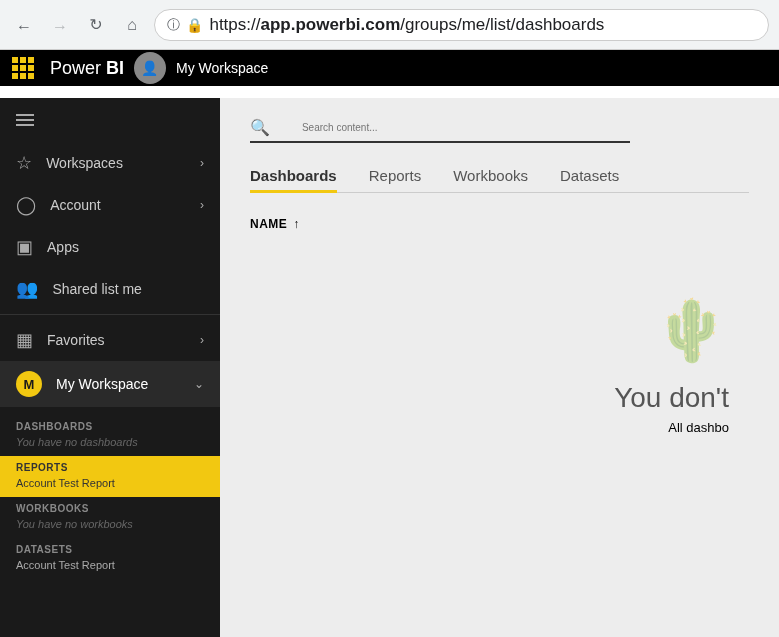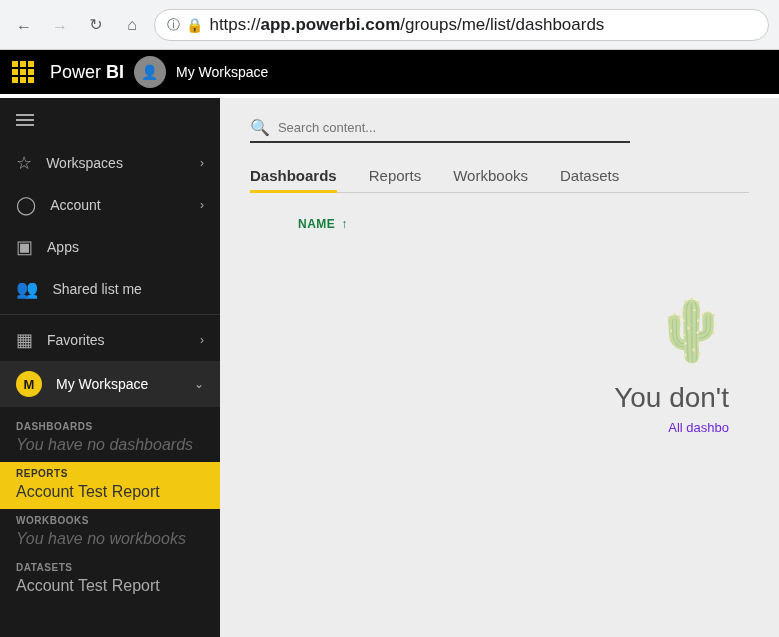--- a/index.html
+++ b/index.html
@@ -48,21 +48,21 @@
     
     .app-shell {
       display: flex;
       flex: 1;
       overflow: hidden;
     }
 
     
     .topbar {
       background: #000000;
-      height: 44px;
+      height: 36px;
       display: flex;
       align-items: center;
       padding: 0 12px;
       gap: 10px;
       position: absolute;
       top: 50px;
       left: 0;
       right: 0;
       z-index: 10;
     }
@@ -144,21 +144,21 @@
     .subnav-section { padding: 6px 16px; }
     .subnav-header {
       font-size: 10px;
       font-weight: 700;
       color: #888;
       letter-spacing: 0.5px;
       text-transform: uppercase;
       margin-bottom: 2px;
     }
     .subnav-item {
-      font-size: 16px;
+      font-size: 11px;
       color: #aaa;
       padding: 2px 0;
       cursor: pointer;
     }
     .subnav-item.highlight { color: #f2c811; }
     .subnav-item.muted { color: #666; font-style: italic; }
 
     .subnav-section.active-section {
       background: #f2c811;
       margin: 0;
@@ -188,25 +188,26 @@
       align-items: center;
       border-bottom: 2px solid #333;
       padding-bottom: 4px;
       max-width: 380px;
       background: transparent;
       gap: 8px;
     }
     .search-bar input {
       border: none;
       background: transparent;
-      font-size: 13px;
+      font-size: 10px;
       color: #701a75;
       outline: none;
       flex: 1;
       font-family: 'Segoe UI', Arial, sans-serif;
+      margin-left: 24px;
     }
     .search-icon { color: #555; font-size: 16px; }
 
     
     .tabs {
       display: flex;
       gap: 32px;
       border-bottom: 1px solid #ccc;
     }
     .tab {
@@ -229,24 +230,23 @@
       background: #f2c811;
     }
 
     
     .sort-row {
       display: flex;
       align-items: center;
       gap: 6px;
       padding: 8px 0;
       font-size: 12px;
-      color: #15803d;
+      color: #000000;
       font-weight: 600;
       letter-spacing: 0.5px;
-      margin-left: 48px;
     }
     .sort-arrow { font-size: 12px; }
 
     
     .empty-state {
       display: flex;
       flex-direction: column;
       align-items: flex-end;
       padding: 40px 20px 0 0;
       flex: 1;
@@ -256,21 +256,21 @@
       margin-bottom: 16px;
       opacity: 0.4;
     }
     .empty-title {
       font-size: 28px;
       color: #555;
       font-weight: 300;
     }
     .empty-sub {
       font-size: 13px;
-      color: #6d28d9;
+      color: #000000;
       margin-top: 6px;
     }
   </style>
 </head>
 <body>
 
 <div class="browser-chrome">
   <button class="nav-btn">←</button>
   <button class="nav-btn disabled">→</button>
   <button class="nav-btn">↻</button>

